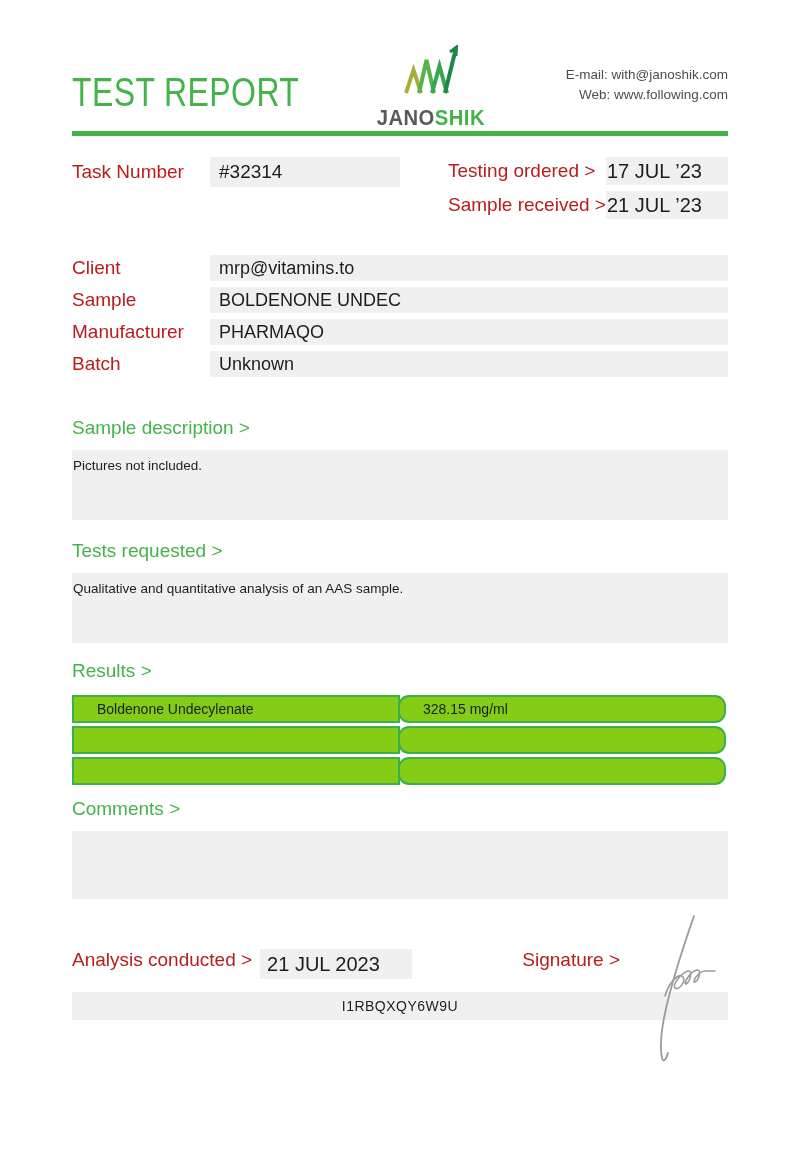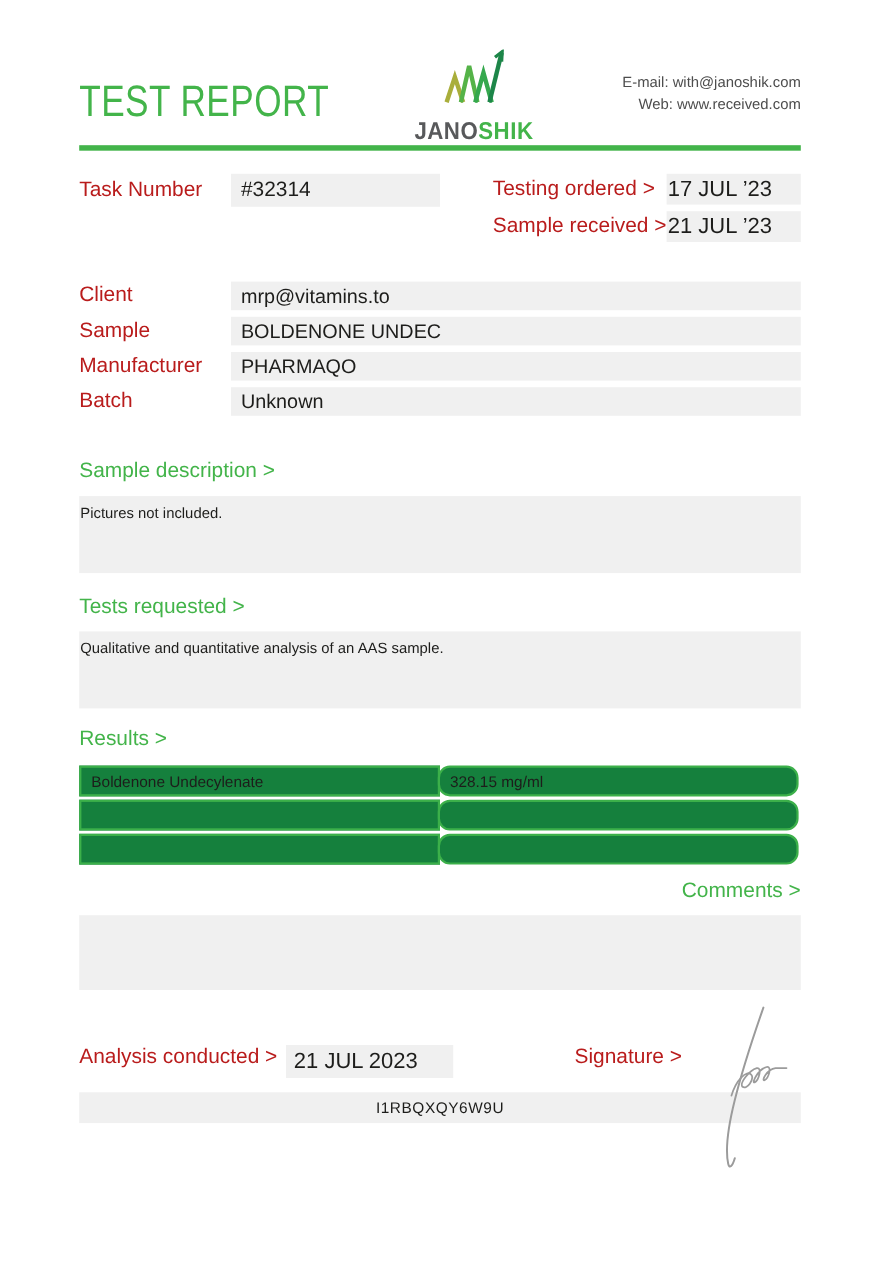--- a/index.html
+++ b/index.html
@@ -49,26 +49,26 @@
   .info-value { flex:1; height:26px; line-height:26px; font-size:18px; padding-left:9px; }
 
   
   .section-heading { font-size:19px; color:#43b44a; }
   .h-sampledesc { margin-top:40px; }
   .textbox { margin-top:11px; background:#f0f0f0; padding:7px 1px; font-size:13.5px; line-height:17px; }
   .box-70 { height:70px; }
   .box-68 { height:68px; }
   .h-tests { margin-top:20px; }
   .h-results { margin-top:17px; }
-  .h-comments { margin-top:13px;text-align:right; }
+  .h-comments { margin-top:13px; }
 
   
   .results-table { margin-top:13px; }
   .r-row { display:flex; margin-bottom:3px; }
-  .r-cell { border:2px solid #3cb04a; height:28px; line-height:24px; font-size:14px; padding-left:9px; background:#15803d; }
+  .r-cell { border:2px solid #3cb04a; height:28px; line-height:24px; font-size:14px; padding-left:23px; background:#84cc16; }
   .r-cell-analyte { width:50%; }
   .r-cell-result { width:50%; margin-left:-2px;border-radius:11px; }
 
   
   .analysis-row { margin-top:50px; display:flex; align-items:flex-start; }
   .analysis-label { font-size:19px; white-space:nowrap; }
   .analysis-value { width:152px; height:30px; line-height:30px; font-size:20px; padding-left:7px; margin-left:8px; }
   .signature-label { font-size:19px; margin-left:auto; margin-right:108px; white-space:nowrap; }
   .signature-svg { position:absolute; left:638px; top:910px; }
 
@@ -93,21 +93,21 @@
             <path d="M19 48 L26.5 15 L34 48" fill="none" stroke="#55b348" stroke-width="4" stroke-linejoin="miter"></path>
             <path d="M32 48 L39.5 21 L47 48" fill="none" stroke="#35a84e" stroke-width="4" stroke-linejoin="miter"></path>
             <path d="M45 48 L56 3" fill="none" stroke="#1d8649" stroke-width="4"></path>
             <path d="M50 7 L56.5 2 L56 11" fill="none" stroke="#1d8649" stroke-width="3"></path>
           </svg>
         </span>
         <div class="logo-text"><span class="logo-jano">JANO</span><span class="logo-shik">SHIK</span></div>
       </div>
       <div class="contact">
         <div>E-mail: with@janoshik.com</div>
-        <div>Web: www.received.com</div>
+        <div>Web: www.following.com</div>
       </div>
     </div>
     <div class="rule"></div>
 
     <div class="task-row">
       <div class="task-left">
         <div class="glabel task-label">Task Number</div>
         <div class="gray-box task-value">#32314</div>
       </div>
       <div class="dates-col">

